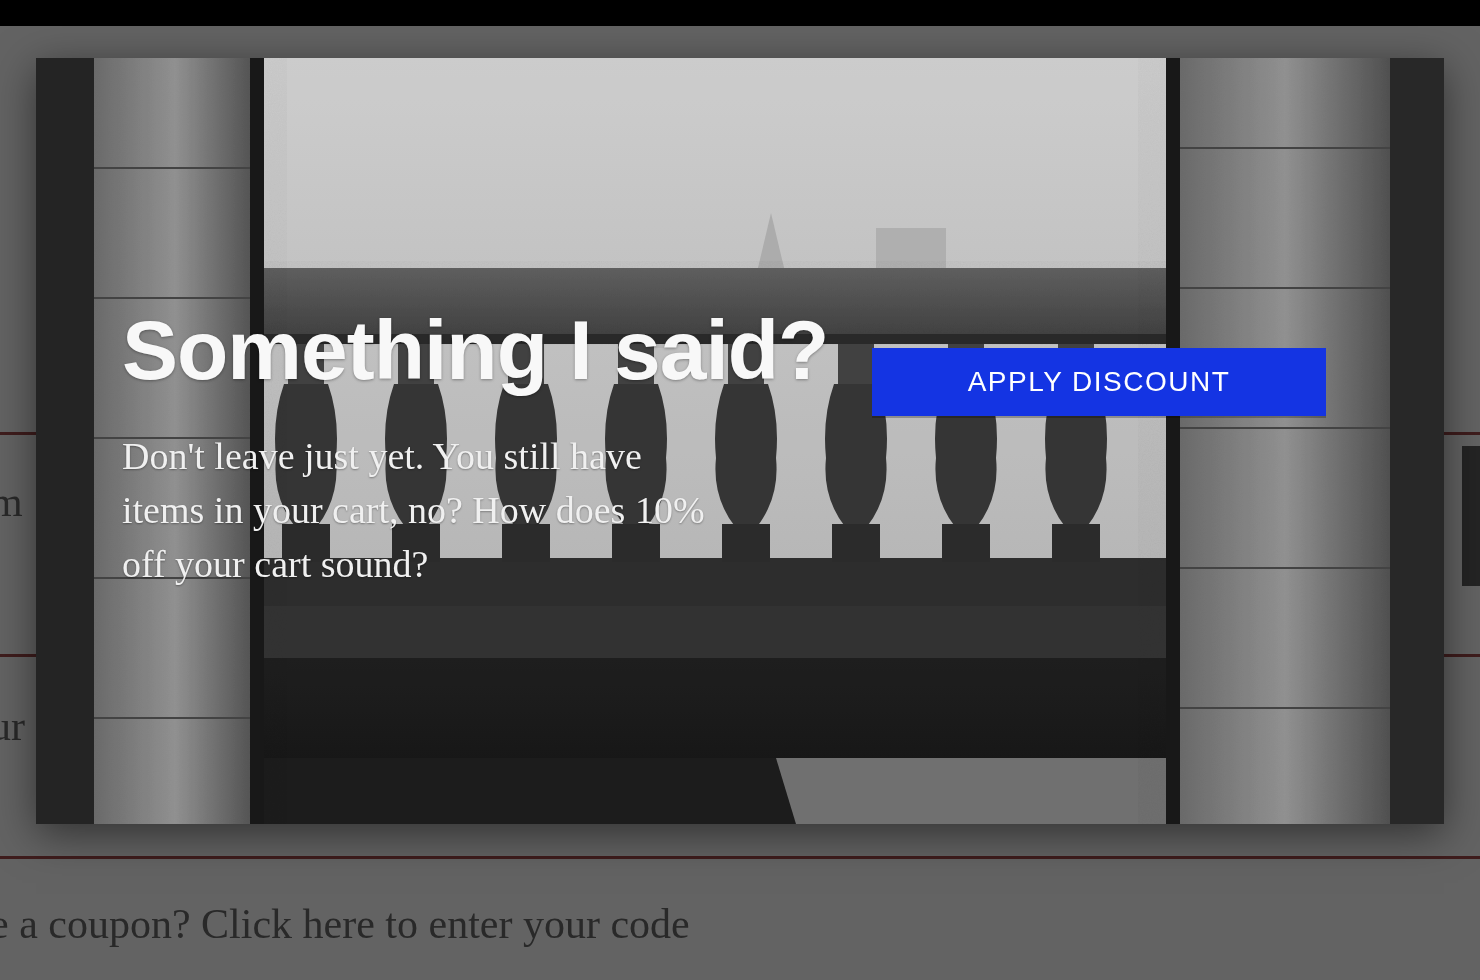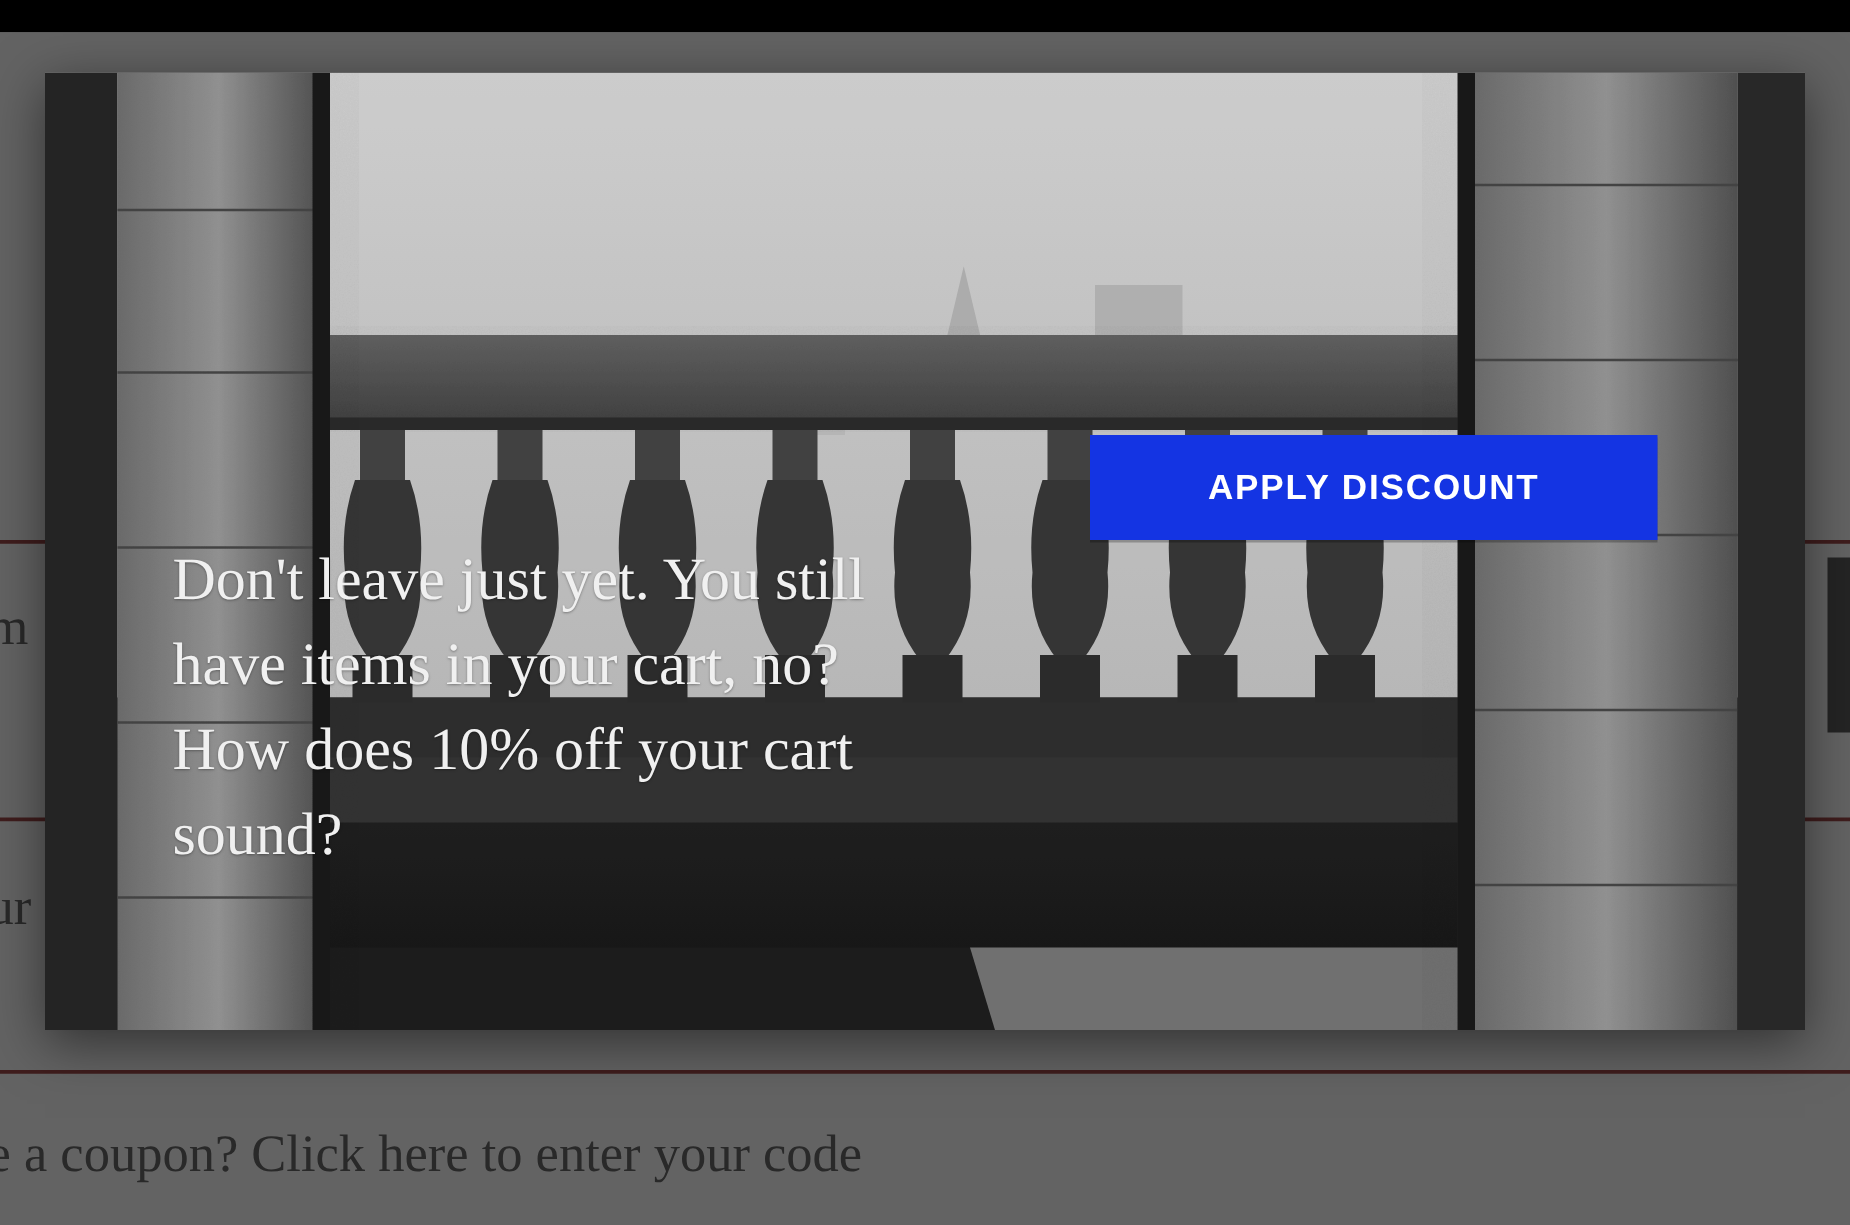--- a/index.html
+++ b/index.html
@@ -61,37 +61,36 @@
     color: #f8f8f8;
     letter-spacing: -1px;
     text-shadow: 0 1px 3px rgba(0,0,0,0.35);
   }
   .modal-body {
     position: absolute;
     left: 86px;
     top: 372px;
     width: 590px;
     font-family: Georgia, 'Times New Roman', serif;
-    font-size: 48px;
+    font-size: 38px;
     line-height: 1.42;
     color: #f0f0f0;
     text-shadow: 0 1px 2px rgba(0,0,0,0.35);
-    margin-left: 16px;
   }
 
   .btn {
     position: absolute;
     left: 836px;
     width: 454px;
-    height: 84px;
+    height: 68px;
     display: flex;
     align-items: center;
     justify-content: center;
     font-family: 'Segoe UI', 'Helvetica Neue', Arial, sans-serif;
-    font-weight: 700;
+    font-weight: 400;
     font-size: 28px;
     letter-spacing: 1.5px;
     border: none;
     cursor: pointer;
   }
   .btn-primary {
     top: 290px;
     background: #1434e3;
     color: #ffffff;
     box-shadow: 0 2px 0 rgba(0,0,0,0.25);
@@ -237,16 +236,17 @@
         <line x1="1144" y1="370" x2="1354" y2="370"></line>
         <line x1="1144" y1="510" x2="1354" y2="510"></line>
         <line x1="1144" y1="650" x2="1354" y2="650"></line>
       </g>
       <rect x="1354" y="0" width="54" height="766" fill="#2e2e2e"></rect>
     </g>
 
     <rect x="0" y="0" width="1408" height="766" fill="rgba(0,0,0,0.12)"></rect>
   </svg>
 
+  <h1 class="modal-title">Something I said?</h1>
   <p class="modal-body">Don't leave just yet. You still have items in your cart, no? How does 10% off your cart sound?</p>
 
   <button class="btn btn-primary">APPLY DISCOUNT</button>
 </div>
 
 </body></html>

